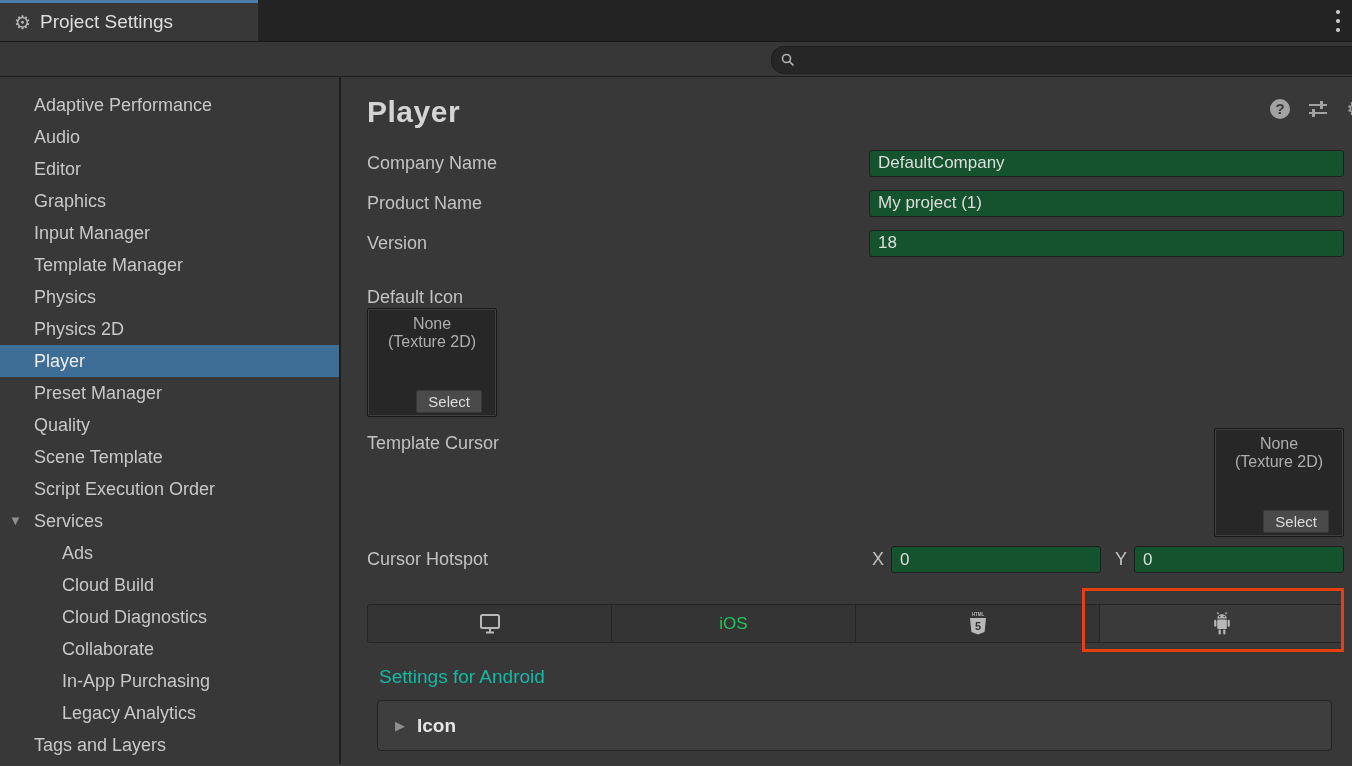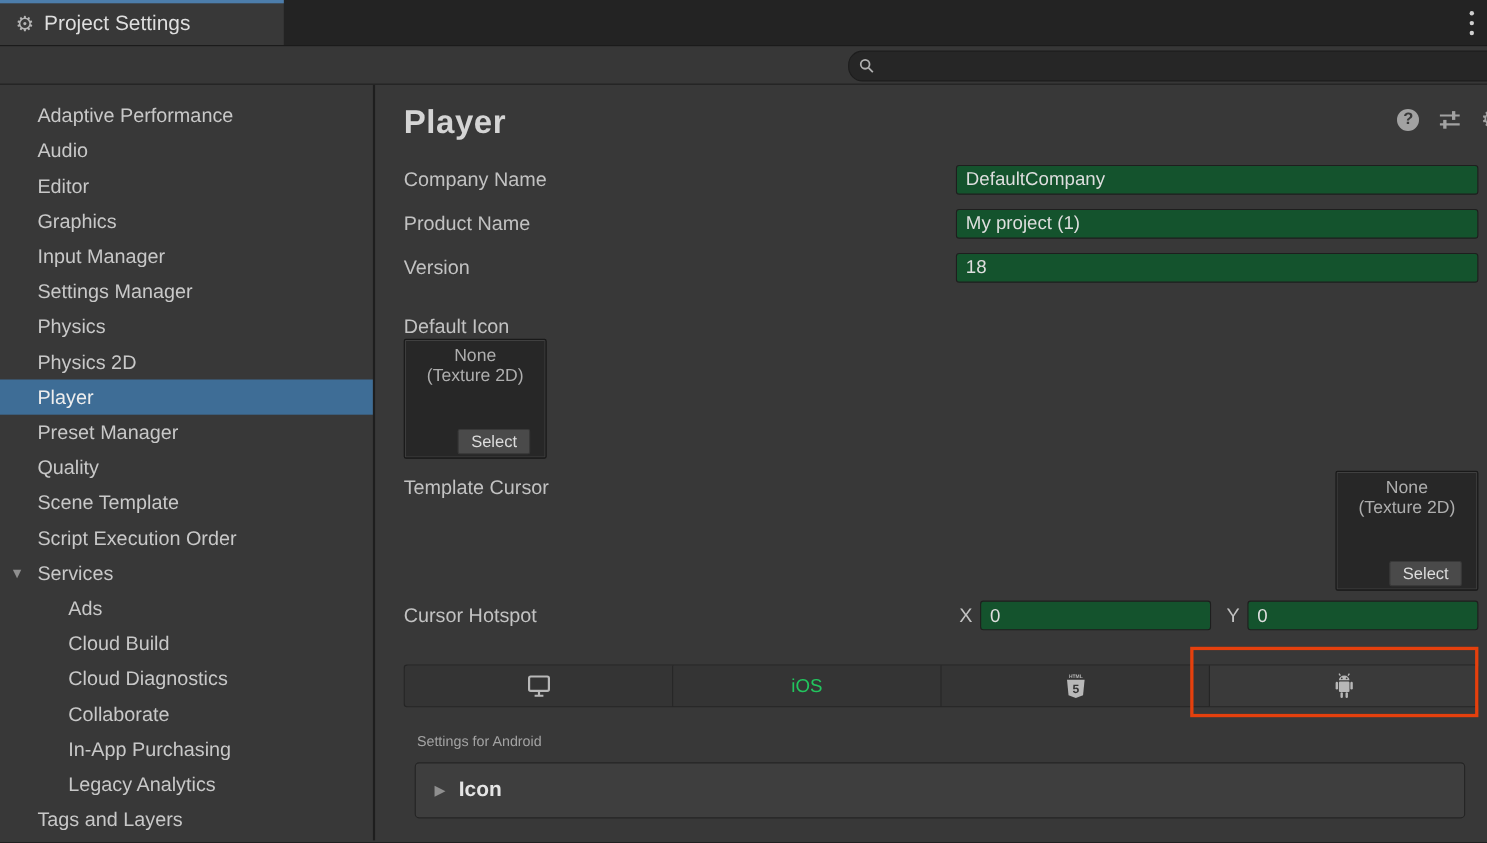--- a/index.html
+++ b/index.html
@@ -94,21 +94,21 @@
   }
   .ptab:first-child{ border-radius:3px 0 0 3px; }
   .ptab:last-child{ border-right:none; border-radius:0 3px 3px 0; background:#3a3a3a; }
   .annotation-rect{
     position:absolute; left:715px; top:-16px; width:262px; height:64px;
     border:3px solid #e5400d; pointer-events:none; z-index:5;
   }
   
   .icon-svg{ display:block; }
   
-  .settings-heading{ margin-top:23px; margin-left:12px; font-size:13px; color:#a3a3a3; }
+  .settings-heading{ margin-top:23px; margin-left:12px; font-size:19px; color:#14b8a6; }
   .foldout{
     margin:12px 12px 0 10px; height:51px; background:#3e3e3e;
     border:1px solid #242424; border-radius:4px;
     display:flex; align-items:center; padding-left:17px; gap:12px; cursor:pointer;
   }
   .foldout .tri{ font-size:13px; color:#8f8f8f; }
   .foldout-label{ font-size:19px; font-weight:bold; color:#e5e5e5; }
 </style>
 </head>
 <body>
@@ -139,21 +139,21 @@
   </div>
 
   <div class="body">
 
     <div class="sidebar">
       <div class="side-item">Adaptive Performance</div>
       <div class="side-item">Audio</div>
       <div class="side-item">Editor</div>
       <div class="side-item">Graphics</div>
       <div class="side-item">Input Manager</div>
-      <div class="side-item">Settings Manager</div>
+      <div class="side-item">Template Manager</div>
       <div class="side-item">Physics</div>
       <div class="side-item">Physics 2D</div>
       <div class="side-item selected">Player</div>
       <div class="side-item">Preset Manager</div>
       <div class="side-item">Quality</div>
       <div class="side-item">Scene Template</div>
       <div class="side-item">Script Execution Order</div>
       <div class="side-item">
         <span class="fold">▼</span>
         <span>Services</span>

